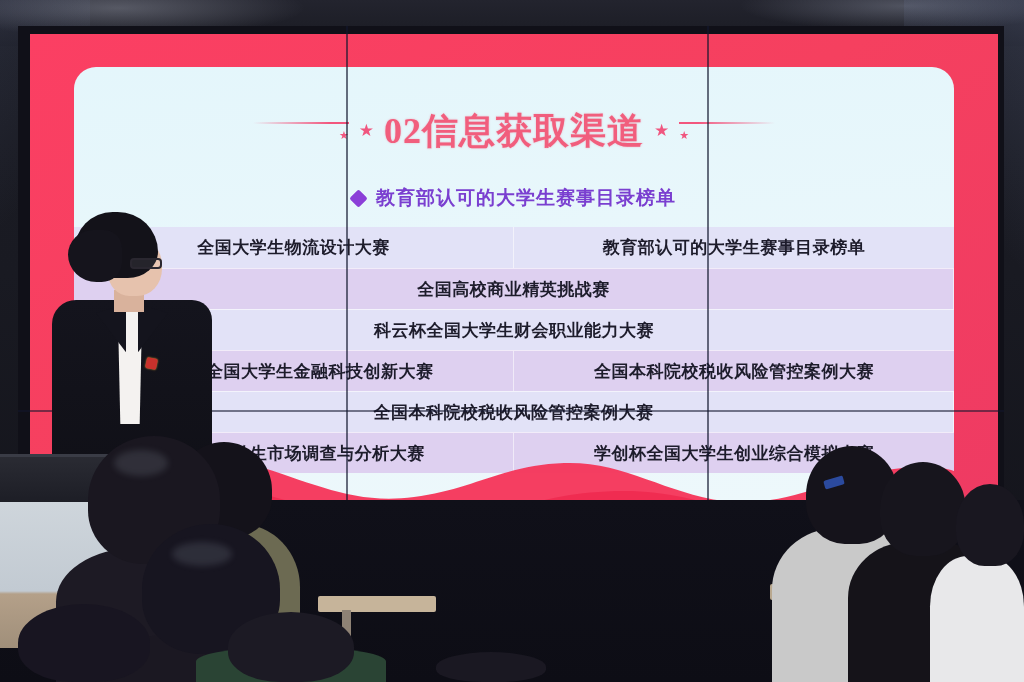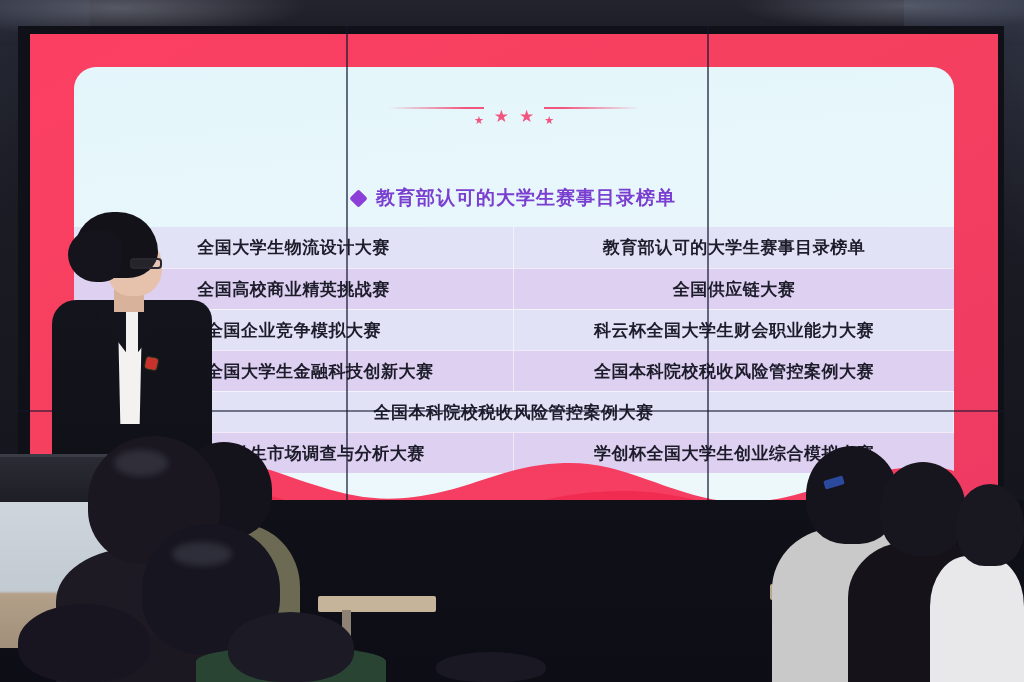--- a/index.html
+++ b/index.html
@@ -292,43 +292,42 @@
 
     <div class="slide">
       <div class="slide-inner">
 
         <div class="title-row">
           <div class="title-rule-stack">
             <div class="title-rule"></div>
             <span class="star sm">★</span>
           </div>
           <span class="star">★</span>
+          <div class="slide-title">02信息获取渠道</div>
           <span class="star">★</span>
           <div class="title-rule-stack right">
             <div class="title-rule right"></div>
             <span class="star sm">★</span>
           </div>
         </div>
 
         <div class="subtitle-row">
           <span class="diamond"></span>
           <span class="subtitle-text">教育部认可的大学生赛事目录榜单</span>
         </div>
 
         <div class="contest-table" id="contest-table">
             <div class="trow odd">
               <div class="tcell left-col">全国大学生物流设计大赛</div>
               <div class="tcell right-col">教育部认可的大学生赛事目录榜单</div>
             </div>
             <div class="trow even">
               <div class="tcell left-col">全国高校商业精英挑战赛</div>
-              <div class="tcell right-col">全国供应链大赛</div>
             </div>
             <div class="trow odd">
-              <div class="tcell left-col">全国企业竞争模拟大赛</div>
               <div class="tcell right-col">科云杯全国大学生财会职业能力大赛</div>
             </div>
             <div class="trow even">
               <div class="tcell left-col">工行杯全国大学生金融科技创新大赛</div>
               <div class="tcell right-col">全国本科院校税收风险管控案例大赛</div>
             </div>
             <div class="trow odd">
               <div class="tcell left-col">全国本科院校税收风险管控案例大赛</div>
             </div>
             <div class="trow even">

